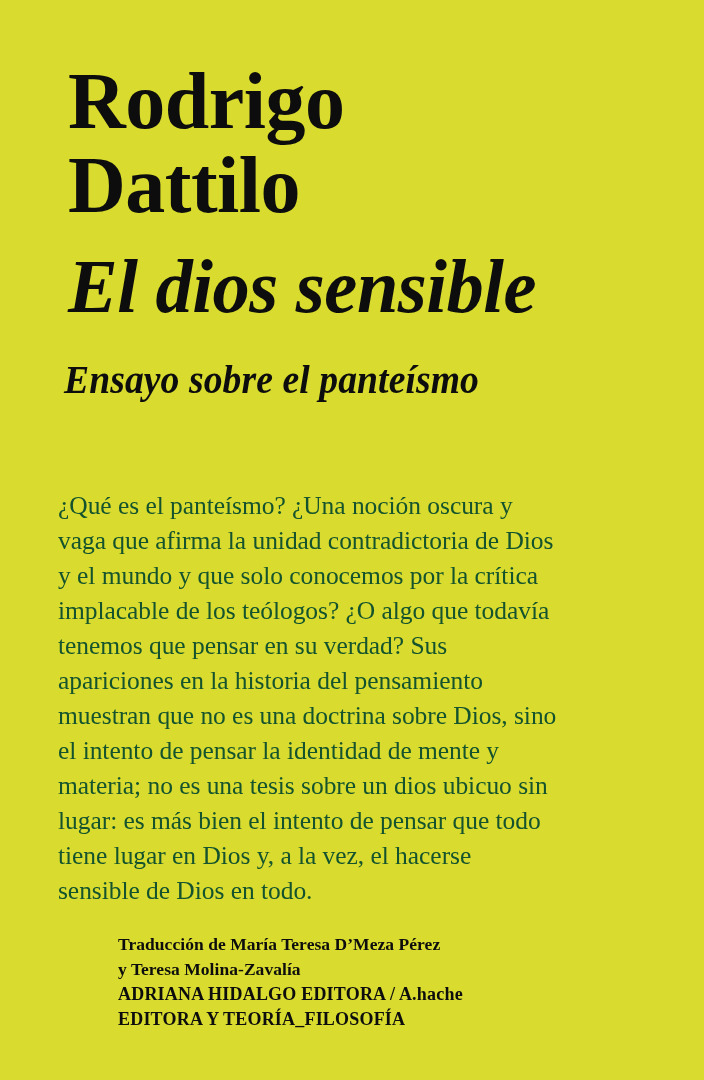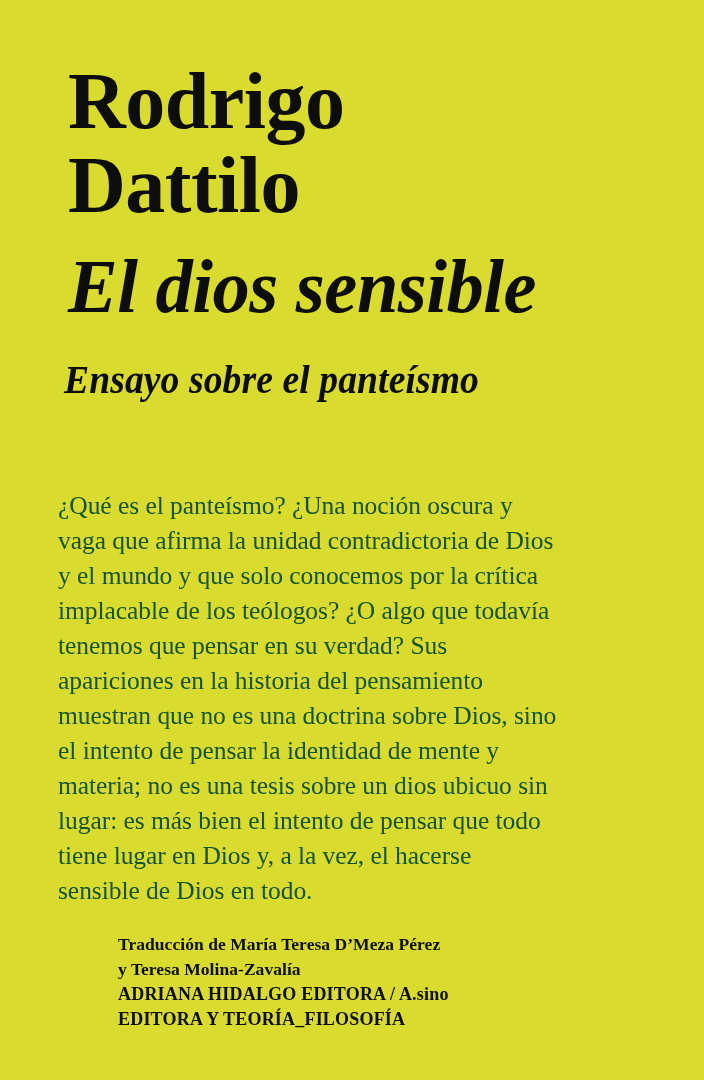--- a/index.html
+++ b/index.html
@@ -144,17 +144,17 @@
 
   <div class="title">El dios sensible</div>
 
   <div class="subtitle">Ensayo sobre el panteísmo</div>
 
   <p class="blurb">¿Qué es el panteísmo? ¿Una noción oscura y vaga que afirma la unidad contradictoria de Dios y el mundo y que solo conocemos por la crítica implacable de los teólogos? ¿O algo que todavía tenemos que pensar en su verdad? Sus apariciones en la historia del pensamiento muestran que no es una doctrina sobre Dios, sino el intento de pensar la identidad de mente y materia; no es una tesis sobre un dios ubicuo sin lugar: es más bien el intento de pensar que todo tiene lugar en Dios y, a la vez, el hacerse sensible de Dios en todo.</p>
 
   <div class="credits">
     <span class="credit-line translator">Traducción de María Teresa D’Meza Pérez</span>
     <span class="credit-line translator">y Teresa Molina-Zavalía</span>
-    <span class="credit-line imprint">ADRIANA HIDALGO EDITORA / A.sino</span>
+    <span class="credit-line imprint">ADRIANA HIDALGO EDITORA / A.hache</span>
     <span class="credit-line collection">EDITORA Y TEORÍA_FILOSOFÍA</span>
   </div>
 
 </div>
 
 </body></html>

